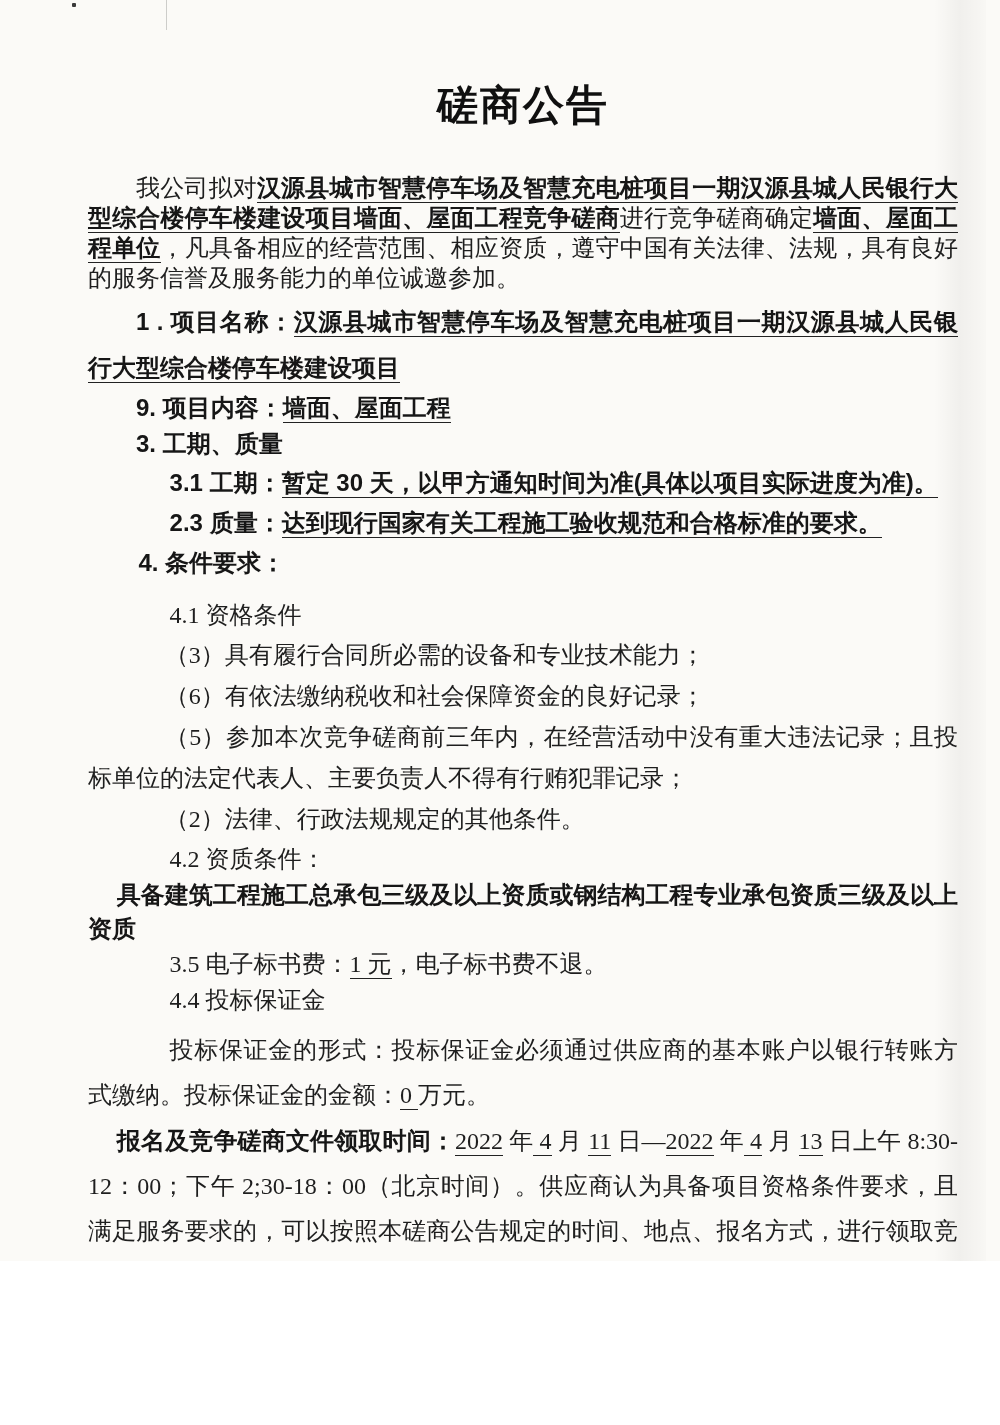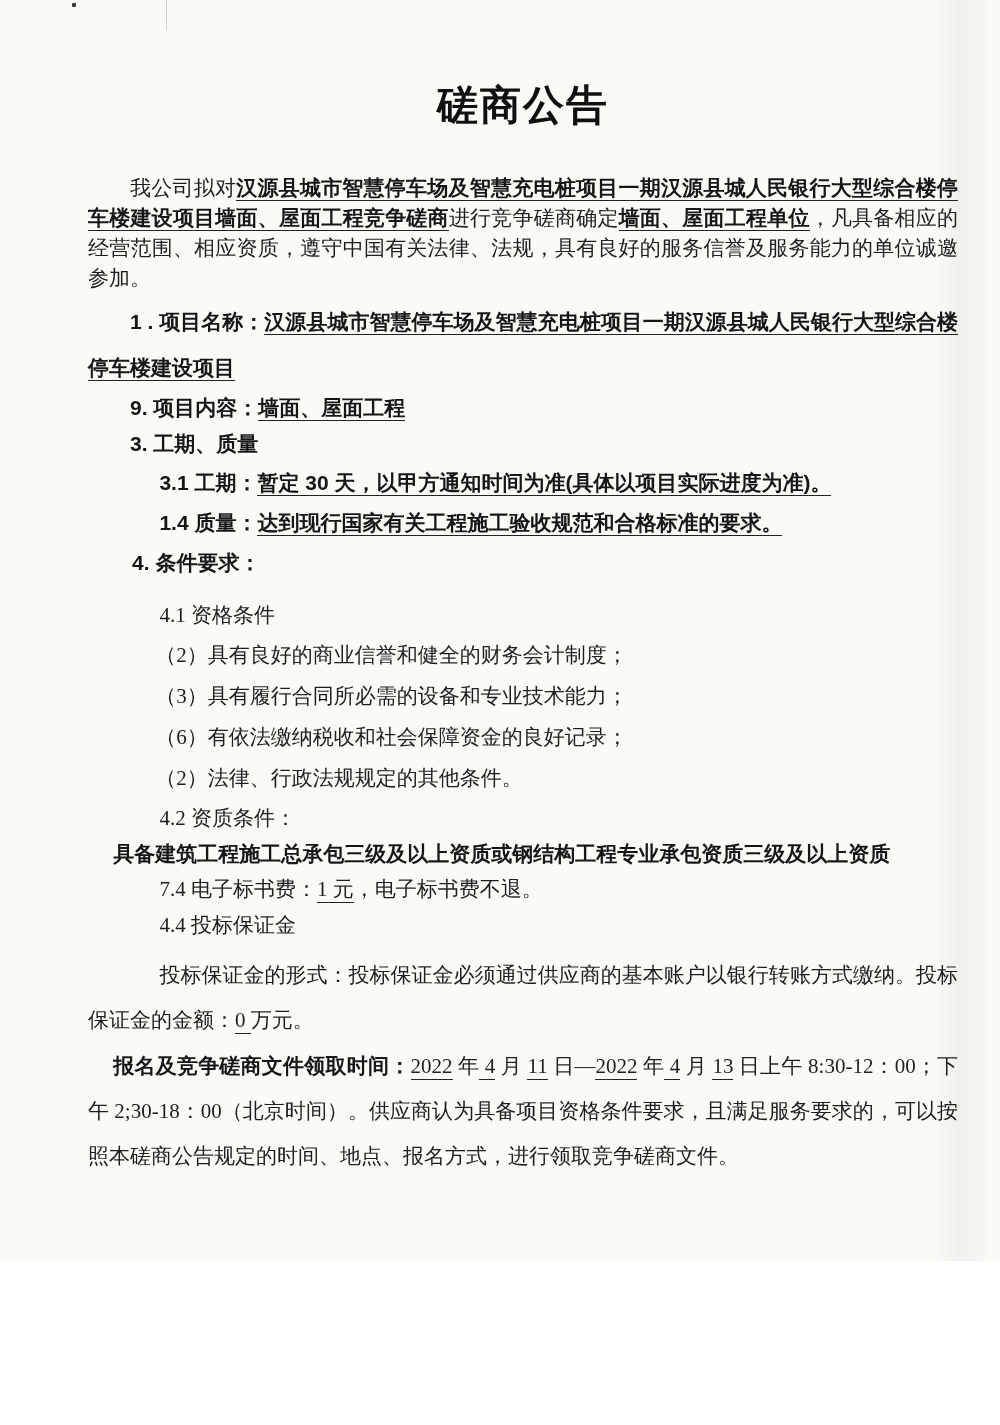--- a/index.html
+++ b/index.html
@@ -35,21 +35,21 @@
   .title {
     margin-top:78px;
     text-align:center;
     font-family:"Liberation Sans", sans-serif;
     font-weight:900;
     font-size:41px;
     letter-spacing:2px;
     color:#101010;
   }
 
-  p { font-size:21px; text-align:justify; color:#1e1e1e; }
+  p { font-size:24px; text-align:justify; color:#1e1e1e; }
 
   .hei { font-family:"Liberation Sans", sans-serif; font-weight:bold; color:#161616; }
   .u   { border-bottom:1.8px solid #222; padding-bottom:1px; }
 
   .p-intro   { margin-top:40px; line-height:30px; text-indent:2em; }
   .p-item1   { margin-top:6px;  line-height:45px; text-indent:2em; }
   .p-item2   { line-height:34px; text-indent:2em; }
   .p-h3      { line-height:38px; text-indent:2em; }
   .p-sub     { line-height:40px; text-indent:3.4em; }
   .p-h4      { line-height:40px; text-indent:2.1em; }
@@ -82,36 +82,36 @@
     <p class="p-intro"><span>我公司拟对</span><span class="hei u">汉源县城市智慧停车场及智慧充电桩项目一期汉源县城人民银行大型综合楼停车楼建设项目墙面、屋面工程竞争磋商</span><span>进行竞争磋商确定</span><span class="hei u">墙面、屋面工程单位</span><span>，凡具备相应的经营范围、相应资质，遵守中国有关法律、法规，具有良好的服务信誉及服务能力的单位诚邀参加。</span></p>
 
     <p class="p-item1"><span class="hei">1 . 项目名称：</span><span class="hei u">汉源县城市智慧停车场及智慧充电桩项目一期汉源县城人民银行大型综合楼停车楼建设项目</span></p>
 
     <p class="p-item2"><span class="hei">9.  项目内容：</span><span class="hei u">墙面、屋面工程</span></p>
 
     <p class="p-h3 hei">3. 工期、质量</p>
 
     <p class="p-sub"><span class="hei">3.1 工期：</span><span class="hei u">暂定 30 天，以甲方通知时间为准(具体以项目实际进度为准)。</span></p>
 
-    <p class="p-sub"><span class="hei">1.4 质量：</span><span class="hei u">达到现行国家有关工程施工验收规范和合格标准的要求。</span></p>
+    <p class="p-sub"><span class="hei">2.3 质量：</span><span class="hei u">达到现行国家有关工程施工验收规范和合格标准的要求。</span></p>
 
     <p class="p-h4 hei">4. 条件要求：</p>
 
     <p class="p-s41">4.1 资格条件</p>
 
-    <p class="p-cond">（2）具有良好的商业信誉和健全的财务会计制度；</p>
     <p class="p-cond">（3）具有履行合同所必需的设备和专业技术能力；</p>
     <p class="p-cond">（6）有依法缴纳税收和社会保障资金的良好记录；</p>
+    <p class="p-cond">（5）参加本次竞争磋商前三年内，在经营活动中没有重大违法记录；且投标单位的法定代表人、主要负责人不得有行贿犯罪记录；</p>
     <p class="p-cond">（2）法律、行政法规规定的其他条件。</p>
 
     <p class="p-s42">4.2 资质条件：</p>
 
     <p class="p-s42v hei">具备建筑工程施工总承包三级及以上资质或钢结构工程专业承包资质三级及以上资质</p>
 
-    <p class="p-s43"><span>7.4 电子标书费：</span><span class="u">1 元</span><span>，电子标书费不退。</span></p>
+    <p class="p-s43"><span>3.5 电子标书费：</span><span class="u">1 元</span><span>，电子标书费不退。</span></p>
 
     <p class="p-s44">4.4 投标保证金</p>
 
     <p class="p-deposit"><span>投标保证金的形式：投标保证金必须通过供应商的基本账户以银行转账方式缴纳。投标保证金的金额：</span><span class="u">0 </span><span>万元。</span></p>
 
     <p class="p-sched"><span class="hei">报名及竞争磋商文件领取时间：</span><span class="u">2022</span><span> 年</span><span class="u"> 4</span><span> 月  </span><span class="u">11</span><span> 日—</span><span class="u">2022</span><span> 年</span><span class="u"> 4</span><span> 月 </span><span class="u">13</span><span> 日上午 8:30-12：00；下午 2;30-18：00（北京时间）。供应商认为具备项目资格条件要求，且满足服务要求的，可以按照本磋商公告规定的时间、地点、报名方式，进行领取竞争磋商文件。</span></p>
 
   </div>
 
   <div class="pageno">- 2 -</div>

